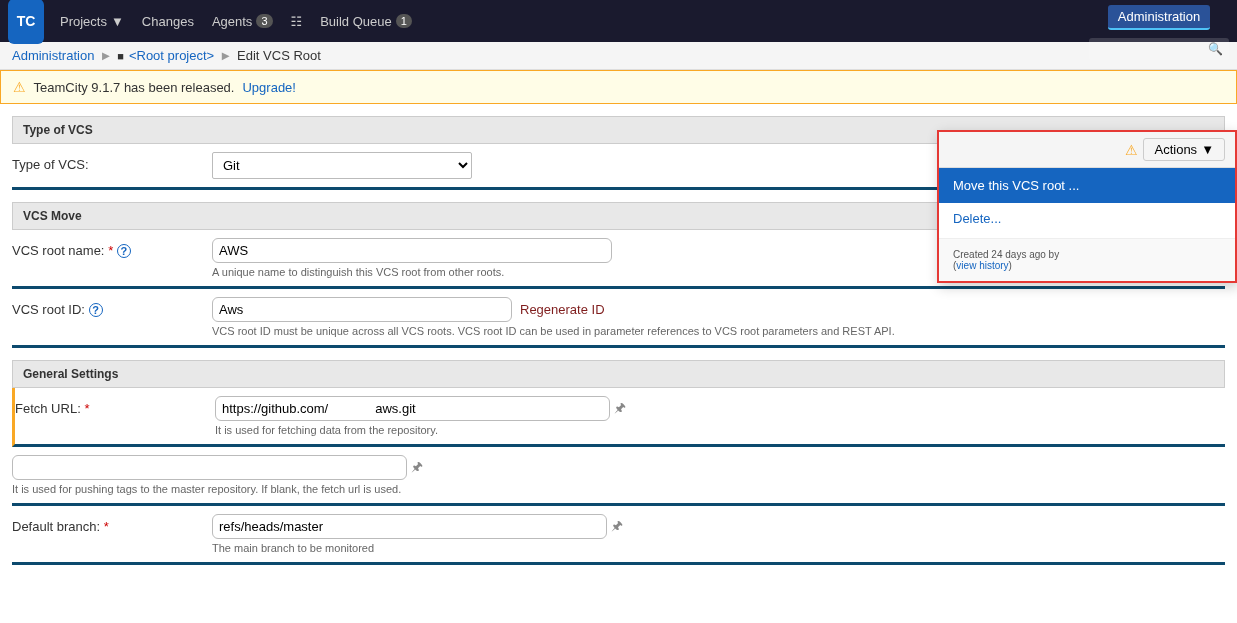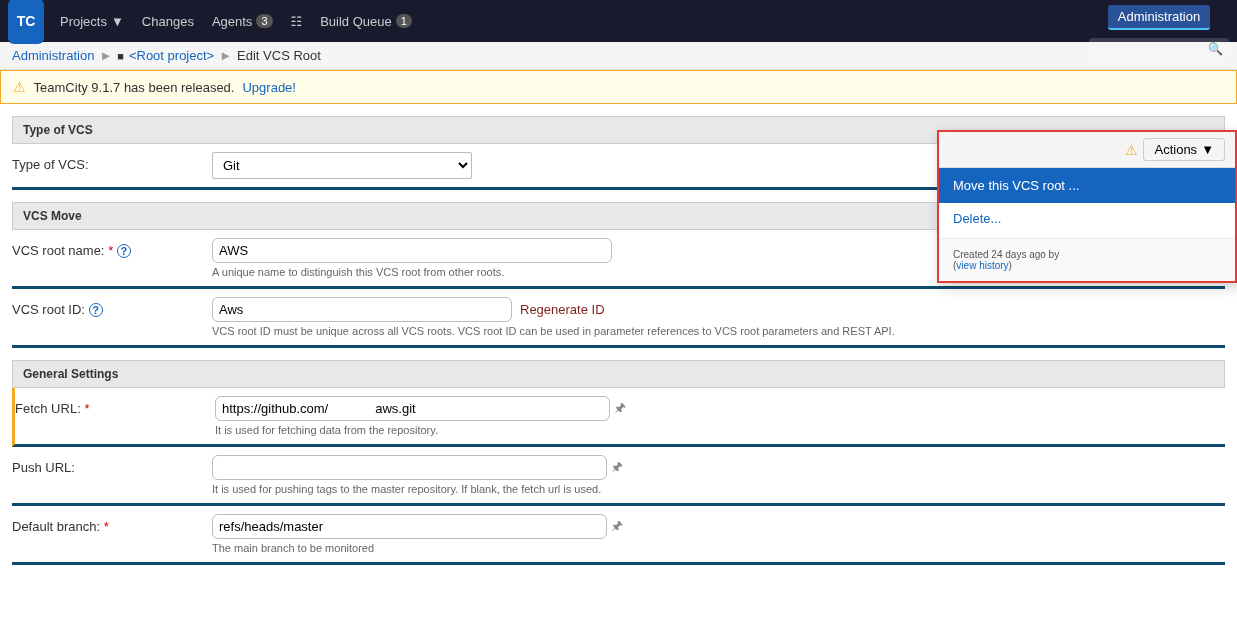--- a/index.html
+++ b/index.html
@@ -404,21 +404,20 @@
       <div class="form-field">
         <div class="input-with-icon">
           <input class="form-input" type="text" value="https://github.com/             aws.git" style="width: 395px;">
           <span class="field-icon">🖈</span>
         </div>
         <div class="form-hint">It is used for fetching data from the repository.</div>
       </div>
     </div>
 
     <div class="form-row">
-      <div class="form-label">Push URL:</div>
       <div class="form-field">
         <div class="input-with-icon">
           <input class="form-input" type="text" value="" style="width: 395px;">
           <span class="field-icon">🖈</span>
         </div>
         <div class="form-hint">It is used for pushing tags to the master repository. If blank, the fetch url is used.</div>
       </div>
     </div>
 
     <div class="form-row">

